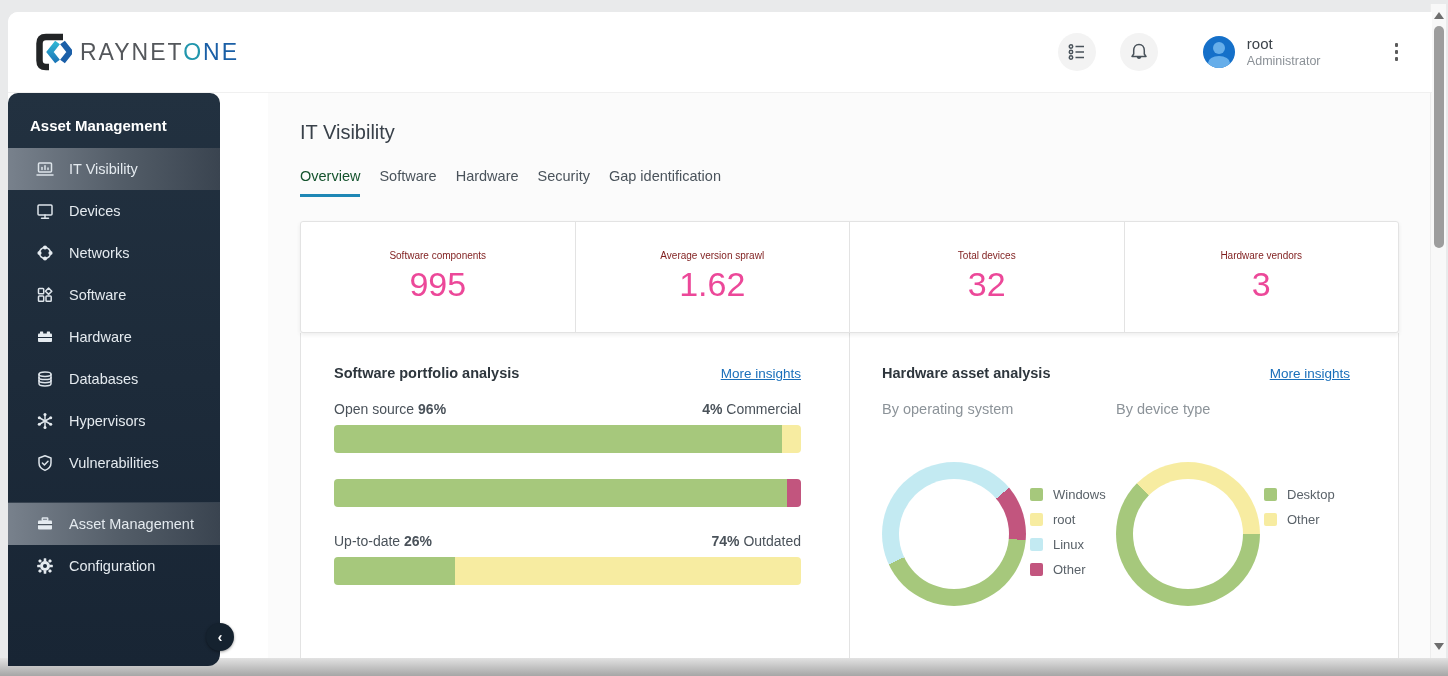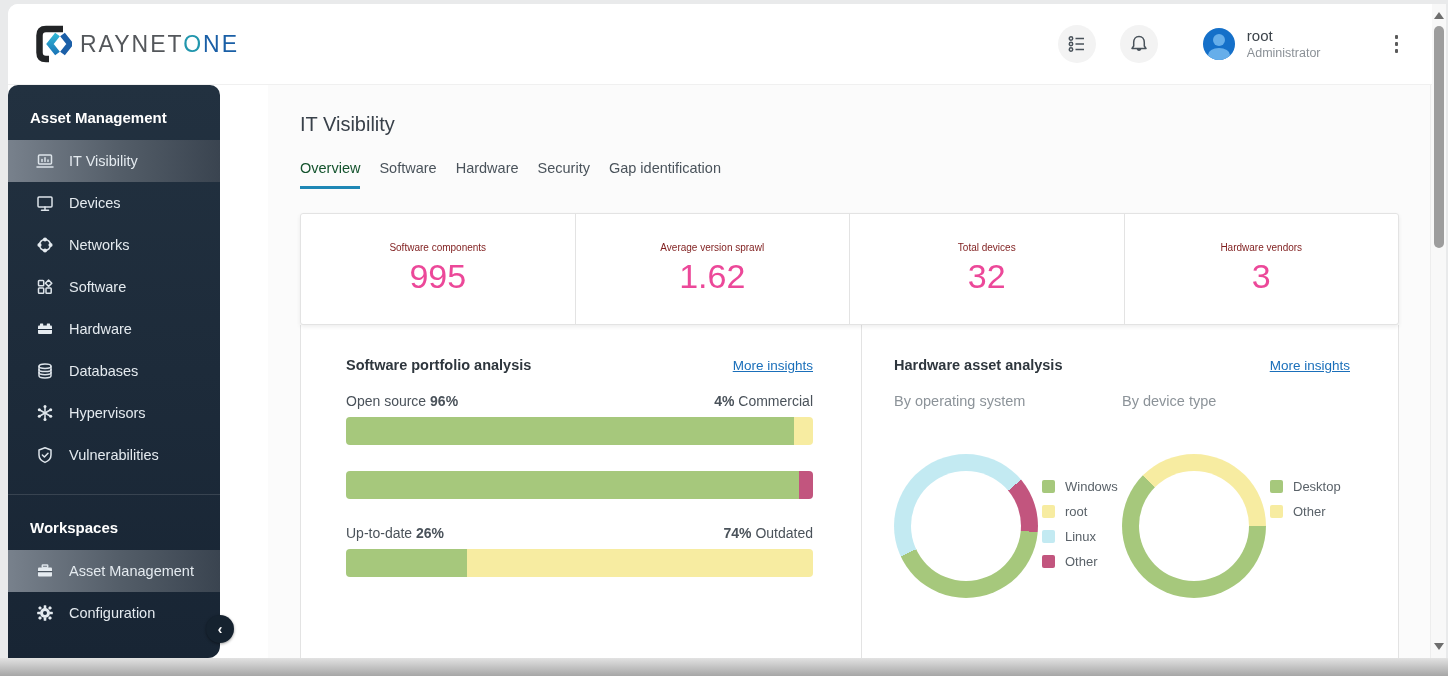--- a/index.html
+++ b/index.html
@@ -5,21 +5,21 @@
   * { margin:0; padding:0; box-sizing:border-box; }
   html,body { width:1448px; height:676px; overflow:hidden; }
   body {
     font-family:"Liberation Sans", sans-serif;
     background:#e9eaeb;
     position:relative;
   }
 
   
   .window {
-    position:absolute; left:8px; top:4px; width:1424px; height:654px;
+    position:absolute; left:8px; top:12px; width:1424px; height:654px;
     background:#fff; border-radius:10px 0 0 0; overflow:hidden;
   }
   .bottom-edge {
     position:absolute; left:0; top:658px; width:1448px; height:18px;
     background:linear-gradient(#e2e2e2, #a6a6a6);
   }
 
   
   .scrollbar {
     position:absolute; right:2px; top:4px; width:16px; height:654px;
@@ -107,21 +107,21 @@
     position:relative; z-index:1;
   }
   .stat-card { flex:1; display:flex; flex-direction:column; align-items:center;
     justify-content:center; }
   .stat-card + .stat-card { border-left:1px solid #e3e3e3; }
   .stat-label { font-size:10px; color:#7f1d1d; }
   .stat-value { font-size:34px; color:#ec4899; margin-top:4px; }
 
   .analysis-card {
     display:flex; background:#fff; border:1px solid #e3e3e3; border-top:none;
-    height:335px; overflow:hidden;padding-left:12px;
+    height:335px; overflow:hidden;
   }
   .panel-left { width:549px; border-right:1px solid #e3e3e3; padding:32px 48px 0 33px; }
   .panel-right { flex:1; padding:32px 48px 0 32px; }
   .panel-head { display:flex; justify-content:space-between; align-items:baseline; margin-bottom:20px; }
   .panel-title { font-size:14.5px; font-weight:bold; color:#2e363d; }
   .insights-link { font-size:13.5px; color:#1a6fba; text-decoration:underline; cursor:pointer; }
 
   .bar-group + .bar-group { margin-top:26px; }
   .bar-labels { display:flex; justify-content:space-between; font-size:14px;
     color:#4a525a; margin-bottom:8px; }
@@ -269,21 +269,20 @@
     </div>
     <div class="nav-item">
       <svg class="sico ico" viewBox="0 0 20 20">
         <path d="M10 2.8 L16 5 V10 Q16 15 10 17.4 Q4 15 4 10 V5 Z"></path>
         <path d="M7.4 10 L9.4 12 L13 8.2"></path>
       </svg>
       <span>Vulnerabilities</span>
     </div>
 
     <div class="side-sep"></div>
-    <div class="side-section-title">Workspaces</div>
 
     <div class="nav-item active">
       <svg class="sico ico" viewBox="0 0 20 20">
         <rect class="fill" x="3" y="6.6" width="14" height="9" rx="1"></rect>
         <rect x="7.3" y="4" width="5.4" height="2.6" rx="0.6"></rect>
         <line x1="3" y1="10.6" x2="17" y2="10.6" stroke="#4b555f" stroke-width="1.2"></line>
       </svg>
       <span>Asset Management</span>
     </div>
     <div class="nav-item">

